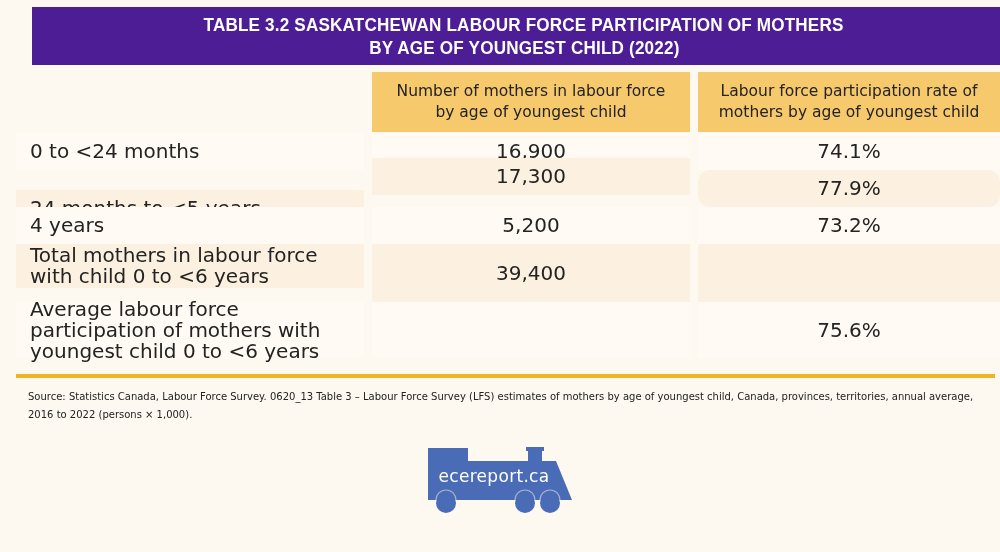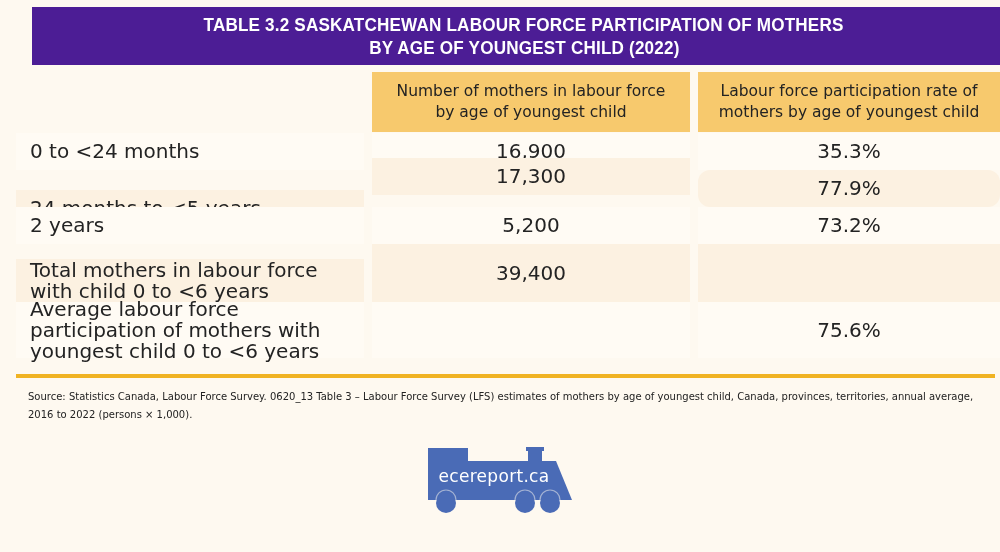--- a/index.html
+++ b/index.html
@@ -56,31 +56,31 @@
 <div class="title-banner">
   <div class="line">TABLE 3.2 SASKATCHEWAN LABOUR FORCE PARTICIPATION OF MOTHERS</div>
   <div class="line">BY AGE OF YOUNGEST CHILD (2022)</div>
 </div>
 
 <div class="cell hdr c2" style="top:72px;height:60px;padding:0 20px;">Number of mothers in labour force by age of youngest child</div>
 <div class="cell hdr c3" style="top:72px;height:60px;padding:0 12px;">Labour force participation rate of mothers by age of youngest child</div>
 
 <div class="cell c1 plain" style="top:133px;height:37px;">0 to &lt;24 months</div>
 <div class="cell c2 plain" style="top:133px;height:37px;">16,900</div>
-<div class="cell c3 plain" style="top:133px;height:37px;">35.3%</div>
+<div class="cell c3 plain" style="top:133px;height:37px;">74.1%</div>
 
 <div class="cell c1 shade" style="top:170px;height:37px;margin-top:20px;">24 months to &lt;5 years</div>
 <div class="cell c2 shade" style="top:158px;height:37px;">17,300</div>
 <div class="cell c3 shade" style="top:170px;height:37px;border-radius:12px;">77.9%</div>
 
-<div class="cell c1 plain" style="top:207px;height:37px;">2 years</div>
+<div class="cell c1 plain" style="top:207px;height:37px;">4 years</div>
 <div class="cell c2 plain" style="top:207px;height:37px;">5,200</div>
 <div class="cell c3 plain" style="top:207px;height:37px;">73.2%</div>
 
-<div class="cell c1 shade" style="top:259px;height:44px;padding-right:20px;padding-left:14px;">Total mothers in labour force with child 0 to &lt;6 years</div>
+<div class="cell c1 shade" style="top:244px;height:44px;padding-right:20px;padding-left:14px;">Total mothers in labour force with child 0 to &lt;6 years</div>
 <div class="cell c2 shade" style="top:244px;height:58px;">39,400</div>
 <div class="cell c3 shade" style="top:244px;height:58px;"></div>
 
 <div class="cell c1 plain" style="top:302px;height:56px;padding-right:12px;">Average labour force participation of mothers with youngest child 0 to &lt;6 years</div>
 <div class="cell c2 plain" style="top:302px;height:56px;"></div>
 <div class="cell c3 plain" style="top:302px;height:56px;">75.6%</div>
 
 <div class="rule"></div>
 
 <div class="source">Source: Statistics Canada, Labour Force Survey. 0620_13 Table 3 – Labour Force Survey (LFS) estimates of mothers by age of youngest child, Canada, provinces, territories, annual average, 2016 to 2022 (persons × 1,000).</div>

